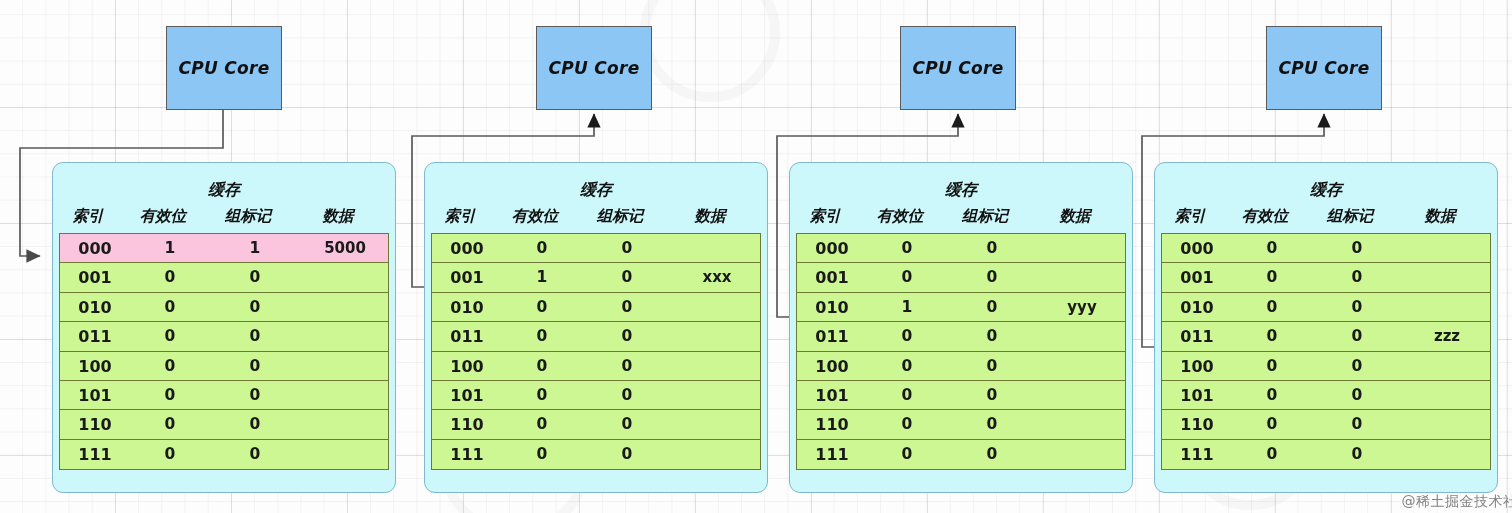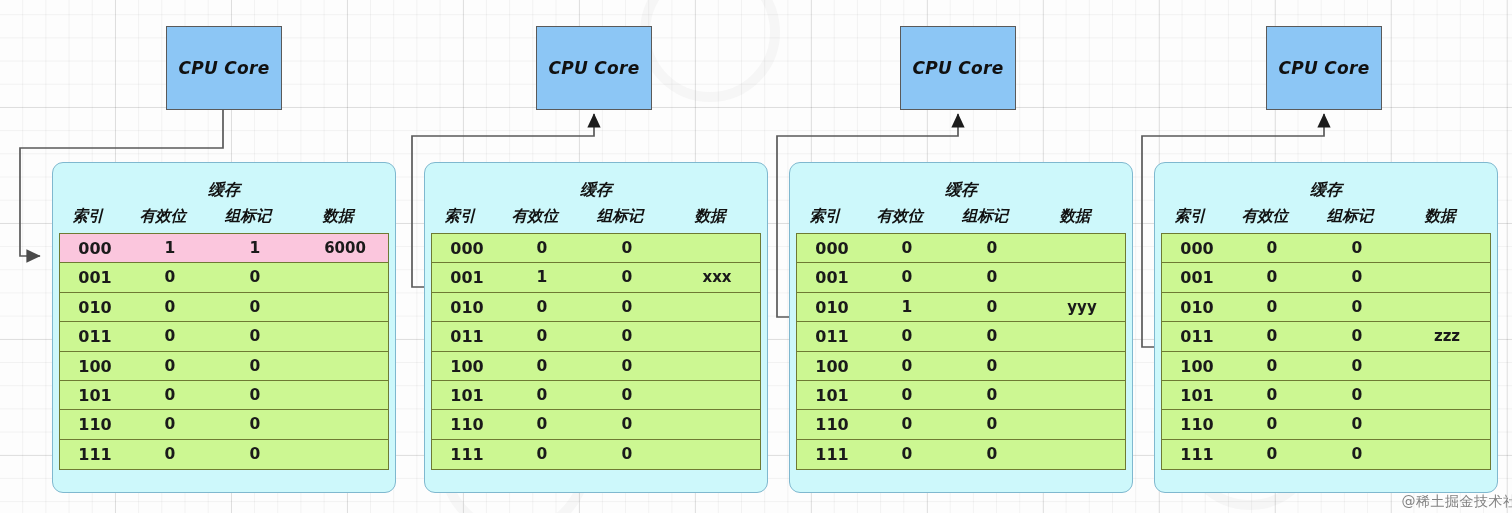--- a/index.html
+++ b/index.html
@@ -213,21 +213,21 @@
         <span class="ch" style="left: 35px;">索引</span>
         <span class="ch" style="left: 110px;">有效位</span>
         <span class="ch" style="left: 195px;">组标记</span>
         <span class="ch" style="left: 285px;">数据</span>
       </div>
     <div class="rows-wrap">
         <div class="cache-row hl">
           <span class="cell idx" style="left: 35px;">000</span>
           <span class="cell " style="left: 110px;">1</span>
           <span class="cell " style="left: 195px;">1</span>
-          <span class="cell data" style="left: 285px;">6000</span>
+          <span class="cell data" style="left: 285px;">5000</span>
         </div>
         <div class="cache-row">
           <span class="cell idx" style="left: 35px;">001</span>
           <span class="cell " style="left: 110px;">0</span>
           <span class="cell " style="left: 195px;">0</span>
         </div>
         <div class="cache-row">
           <span class="cell idx" style="left: 35px;">010</span>
           <span class="cell " style="left: 110px;">0</span>
           <span class="cell " style="left: 195px;">0</span>

